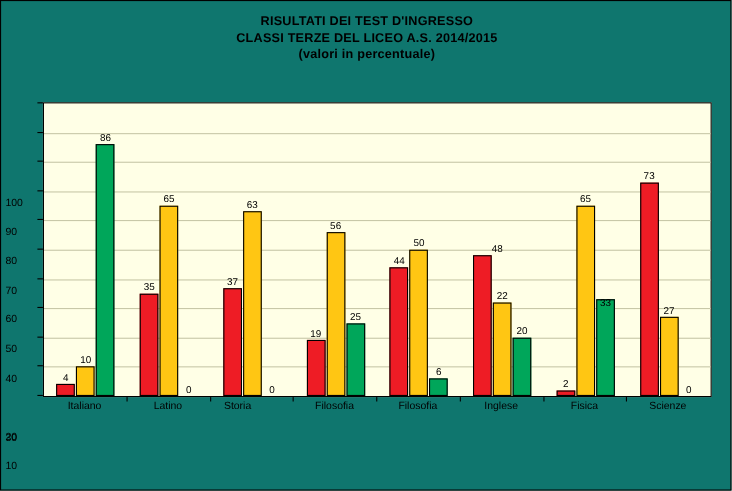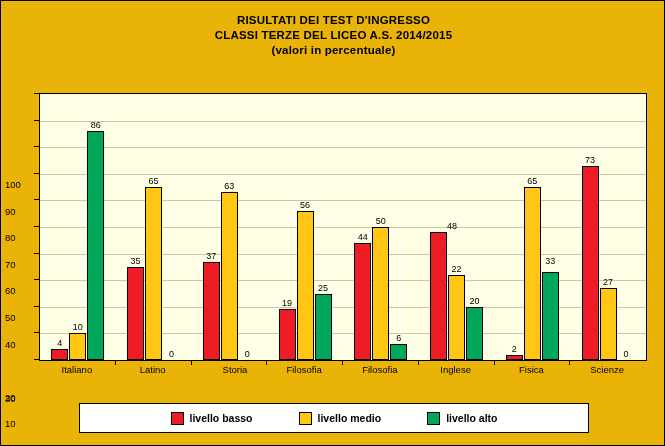--- a/index.html
+++ b/index.html
@@ -11,21 +11,21 @@
     height: 446px;
     background: #ffffff;
     font-family: "Liberation Sans", sans-serif;
   }
   #page {
     position: relative;
     width: 665px;
     height: 446px;
     box-sizing: border-box;
     border: 1px solid #000000;
-    background: #eab308;
+    background: #0f766e;
     overflow: hidden;
   }
   
   #title-block {
     position: absolute;
     left: 0;
     top: 12px;
     width: 665px;
     text-align: center;
     font-size: 11.5px;
@@ -216,53 +216,39 @@
       <div class="bar-value" style="left: 397px; bottom: 128.68px;">48</div>
       <div class="bar mid" style="left: 408.125px; height: 85.12px;"></div>
       <div class="bar-value" style="left: 401.625px; bottom: 86.12px;">22</div>
       <div class="bar high" style="left: 426.125px; height: 53.2px;"></div>
       <div class="bar-value" style="left: 419.625px; bottom: 54.2px;">20</div>
       <div class="bar low" style="left: 465.875px; height: 5.32px;"></div>
       <div class="bar-value" style="left: 459.375px; bottom: 6.32px;">2</div>
       <div class="bar mid" style="left: 483.875px; height: 172.9px;"></div>
       <div class="bar-value" style="left: 477.375px; bottom: 173.9px;">65</div>
       <div class="bar high" style="left: 501.875px; height: 87.78px;"></div>
-      <div class="bar-value" style="left: 495.375px; bottom: 94px;">33</div>
+      <div class="bar-value" style="left: 495.375px; bottom: 80px;">33</div>
       <div class="bar low" style="left: 541.625px; height: 194.18px;"></div>
       <div class="bar-value" style="left: 535.125px; bottom: 195.18px;">73</div>
       <div class="bar mid" style="left: 559.625px; height: 71.82px;"></div>
       <div class="bar-value" style="left: 553.125px; bottom: 72.82px;">27</div>
       <div class="bar-value" style="left: 571.125px; bottom: 1px;">0</div>
     </div>
 
   <div id="x-axis-labels">
       <div class="xtick-label" style="left: -0.125px;">Italiano</div>
       <div class="xtick-label" style="left: 75.625px;">Latino</div>
-      <div class="xtick-label" style="left: 158px;">Storia</div>
+      <div class="xtick-label" style="left: 139px;">Storia</div>
       <div class="xtick-label" style="left: 227.125px;">Filosofia</div>
       <div class="xtick-label" style="left: 302.875px;">Filosofia</div>
       <div class="xtick-label" style="left: 378.625px;">Inglese</div>
       <div class="xtick-label" style="left: 454.375px;">Fisica</div>
       <div class="xtick-label" style="left: 530.125px;">Scienze</div>
     </div>
 
-  <div id="legend">
-      <div class="legend-item">
-        <span class="legend-swatch" style="background: rgb(238, 28, 37);"></span>
-        <span class="legend-label">livello basso</span>
-      </div>
-      <div class="legend-item">
-        <span class="legend-swatch" style="background: rgb(255, 198, 19);"></span>
-        <span class="legend-label">livello medio</span>
-      </div>
-      <div class="legend-item">
-        <span class="legend-swatch" style="background: rgb(0, 166, 90);"></span>
-        <span class="legend-label">livello alto</span>
-      </div>
-    </div>
 
 <div class="ytickmark" style="top: 358px;"></div>
     <div class="ytickmark" style="top: 331.4px;"></div>
     <div class="ytickmark" style="top: 304.8px;"></div>
     <div class="ytickmark" style="top: 278.2px;"></div>
     <div class="ytickmark" style="top: 251.6px;"></div>
     <div class="ytickmark" style="top: 225px;"></div>
     <div class="ytickmark" style="top: 198.4px;"></div>
     <div class="ytickmark" style="top: 171.8px;"></div>
     <div class="ytickmark" style="top: 145.2px;"></div>

